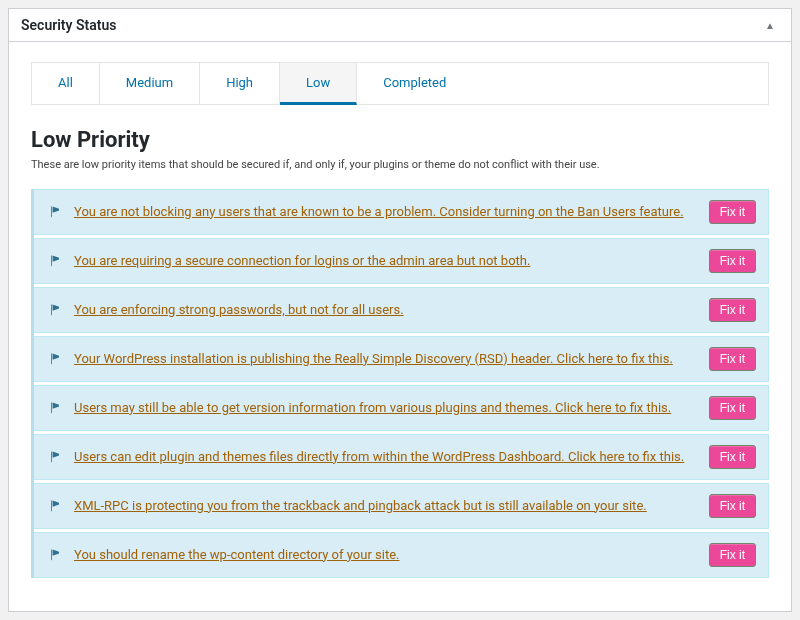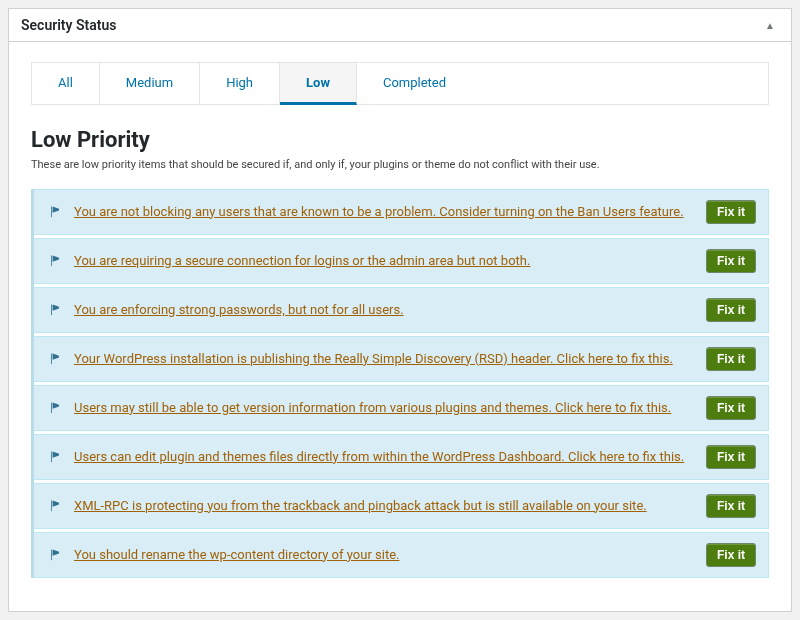--- a/index.html
+++ b/index.html
@@ -51,21 +51,21 @@
       color: #0073aa;
       cursor: pointer;
       font-size: 13px;
       background: #fff;
     }
     .tab:last-child { border-right: none; }
     .tab.active {
       background: #f5f5f5;
       border-bottom: 3px solid #0073aa;
       color: #0073aa;
-      font-weight: 700;
+      font-weight: 400;
       margin-bottom: -1px;
     }
     .section-title {
       font-size: 22px;
       font-weight: 700;
       color: #23282d;
       margin-bottom: 6px;
     }
     .section-desc {
       font-size: 11px;
@@ -96,30 +96,29 @@
     .issue-text {
       flex: 1 1 auto;
       color: #a16207;
       font-size: 13px;
       line-height: 1.45;
       padding-right: 8px;
       text-decoration: underline;
     }
     .fix-btn {
       flex: 0 0 auto;
-      background: #4d7c0f;
+      background: #ec4899;
       border: 1px solid #6e876e;
       color: #fff;
       padding: 4px 10px;
       border-radius: 3px;
       font-size: 12px;
       cursor: pointer;
       white-space: nowrap;
       box-shadow: inset 0 1px 0 rgba(255,255,255,0.2);
-      font-weight: bold;
     }
   </style>
 </head>
 <body>
 
 <div class="metabox">
   <div class="metabox-header">
     <h2 class="metabox-title">Security Status</h2>
     <span class="collapse-toggle">▲</span>
   </div>

